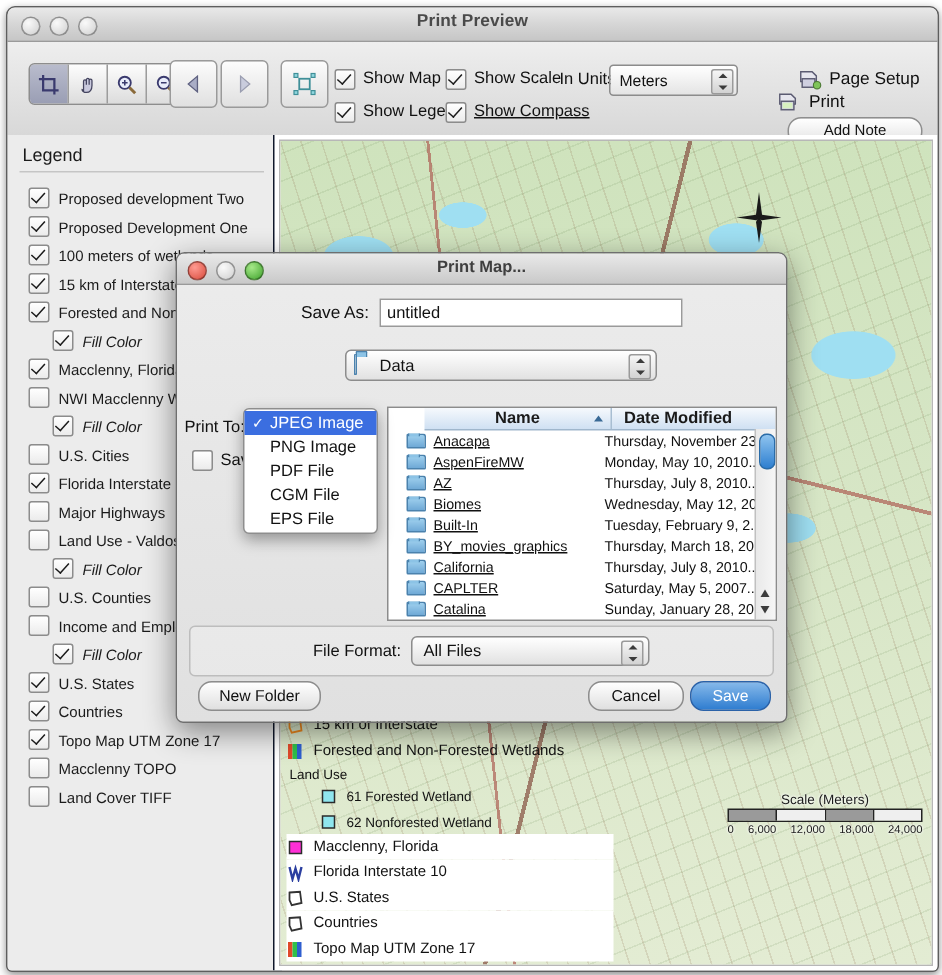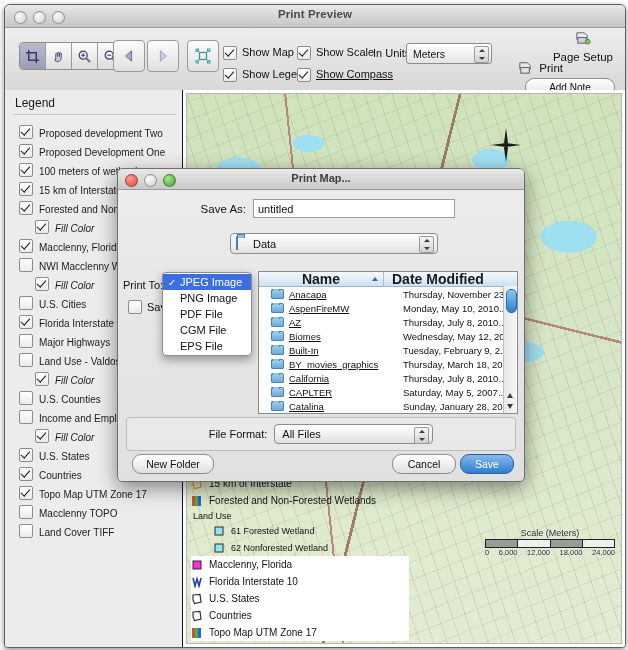--- a/index.html
+++ b/index.html
@@ -78,21 +78,21 @@
   .stepper{
     position:absolute;right:2px;top:2px;width:13px;height:15px;border-radius:2px;
     background:linear-gradient(to bottom,#f6f6f6,#d2d2d2);border:1px solid #9a9a9a;
     display:flex;flex-direction:column;align-items:center;justify-content:space-around;
   }
   .stepper i{display:block;width:0;height:0;border-left:3px solid transparent;border-right:3px solid transparent;}
   .stepper i.up{border-bottom:3.5px solid #3b3b3b;}
   .stepper i.dn{border-top:3.5px solid #3b3b3b;}
 
   .tbicon-row{position:absolute;display:flex;align-items:center;gap:5px;font-size:11.5px;color:#111;}
-  #page-setup-row{right:12px;top:1px;flex-direction:column;}
+  #page-setup-row{right:12px;top:16px;}
   #print-row{right:62px;top:31px;}
   #add-note-btn{
     position:absolute;right:10px;top:50px;width:88px;height:17px;border-radius:9px;
     border:1px solid #8e8e8e;background:linear-gradient(to bottom,#ffffff,#e2e2e2);
     font-size:10px;color:#111;display:flex;align-items:center;justify-content:center;
   }
 
   
   #content{position:absolute;left:0;top:85px;right:0;bottom:0;}
   #legend-pane{
@@ -190,21 +190,21 @@
   }
   .fm-item{height:16px;display:flex;align-items:center;font-size:11px;color:#111;padding-left:17px;position:relative;}
   .fm-item.selected{background:#3b6ee0;color:#fff;}
   .fm-item.selected:before{content:"\2713";position:absolute;left:5px;font-size:9.5px;}
 
   #file-browser{
     position:absolute;left:140px;top:102px;width:258px;height:141px;
     background:#fff;border:1px solid #8c8c8c;overflow:hidden;
   }
   #fb-head{display:flex;height:14px;background:linear-gradient(to bottom,#f6f9fd,#cfe0f2);
-           border-bottom:1px solid #9fb6cc;font-size:14px;color:#1a1a1a;}
+           border-bottom:1px solid #9fb6cc;font-size:11px;color:#1a1a1a;margin-left:24px;}
   #fb-head .c1{width:124px;text-align:center;border-right:1px solid #a8bed2;position:relative;display:flex;align-items:center;justify-content:center;font-weight:bold;}
   #fb-head .c1 .sortarr{position:absolute;right:5px;width:0;height:0;border-left:3px solid transparent;border-right:3px solid transparent;border-bottom:4px solid #3a6a96;}
   #fb-head .c2{flex:1;padding-left:8px;display:flex;align-items:center;font-weight:bold;}
   .fb-row{display:flex;height:14px;align-items:center;font-size:9.5px;color:#111;}
   .fb-row .n{width:124px;display:flex;align-items:center;gap:5px;padding-left:12px;overflow:hidden;white-space:nowrap;text-decoration:underline;}
   .fb-row .d{flex:1;padding-left:8px;white-space:nowrap;overflow:hidden;}
   .fb-row .folder-ico{width:11px;height:8px;}
   #fb-scroll{position:absolute;right:0;top:14px;bottom:0;width:13px;background:linear-gradient(to right,#e9e9e9,#f6f6f6);border-left:1px solid #c0c0c0;}
   #fb-thumb{position:absolute;left:2px;top:3px;width:9px;height:22px;border-radius:5px;background:linear-gradient(to bottom,#8fc4ef,#2e7fd0);border:1px solid #2a6ca8;}
   .fb-arrow{position:absolute;left:3px;width:0;height:0;border-left:3.5px solid transparent;border-right:3.5px solid transparent;}

